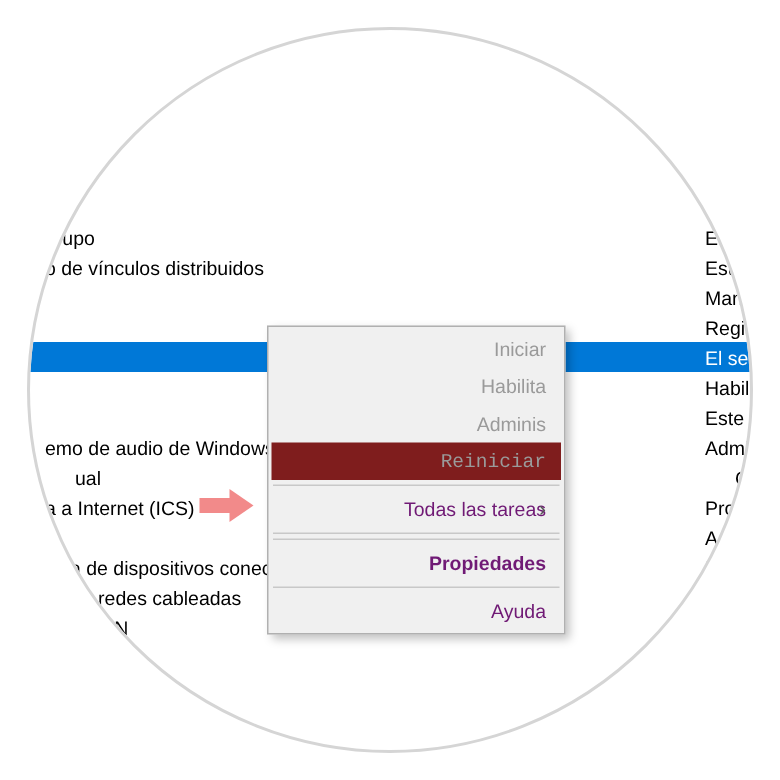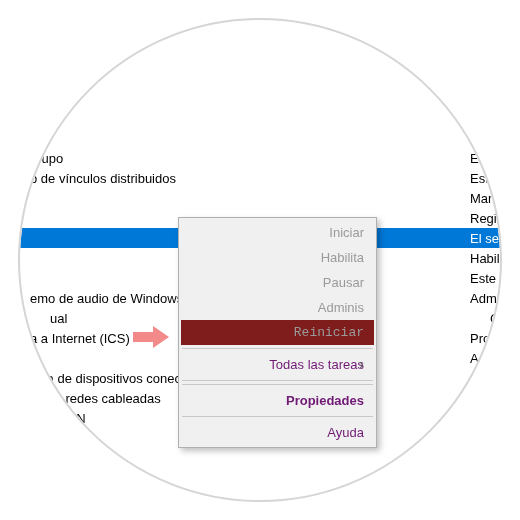--- a/index.html
+++ b/index.html
@@ -189,21 +189,20 @@
         </div>
         <div class="row" style="top: 448px;">
           <span class="svc">noto</span>
           <span class="desc">Ad</span>
         </div>
       </div>
 
     <div class="ctx-menu">
       <div class="ctx-item disabled">Iniciar</div>
       <div class="ctx-item disabled">Habilita</div>
-      <div class="ctx-item disabled">Pausar</div>
       <div class="ctx-item disabled">Adminis</div>
       <div class="ctx-item disabled hover">Reiniciar</div>
       <div class="ctx-sep"></div>
       <div class="ctx-item submenu">Todas las tareas</div>
       <div class="ctx-sep"></div>
       <div class="ctx-sep"></div>
       <div class="ctx-item bold">Propiedades</div>
       <div class="ctx-sep"></div>
       <div class="ctx-item">Ayuda</div>
     </div>

